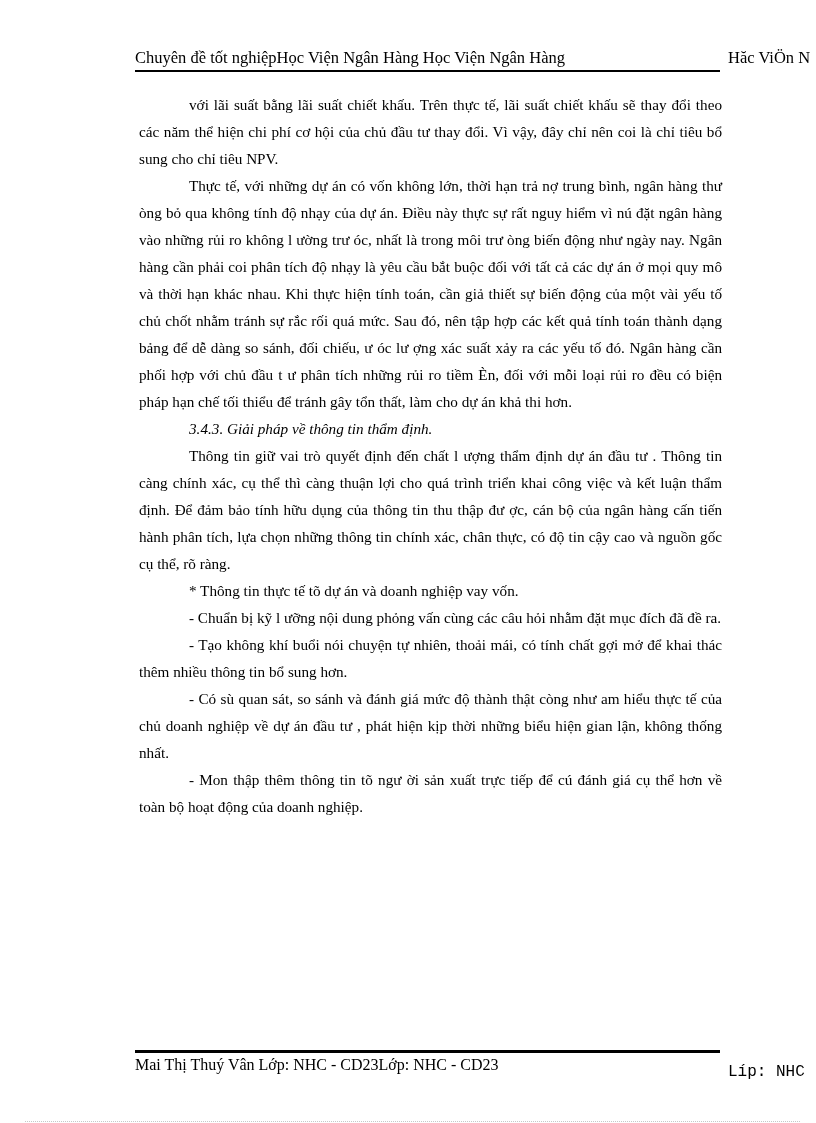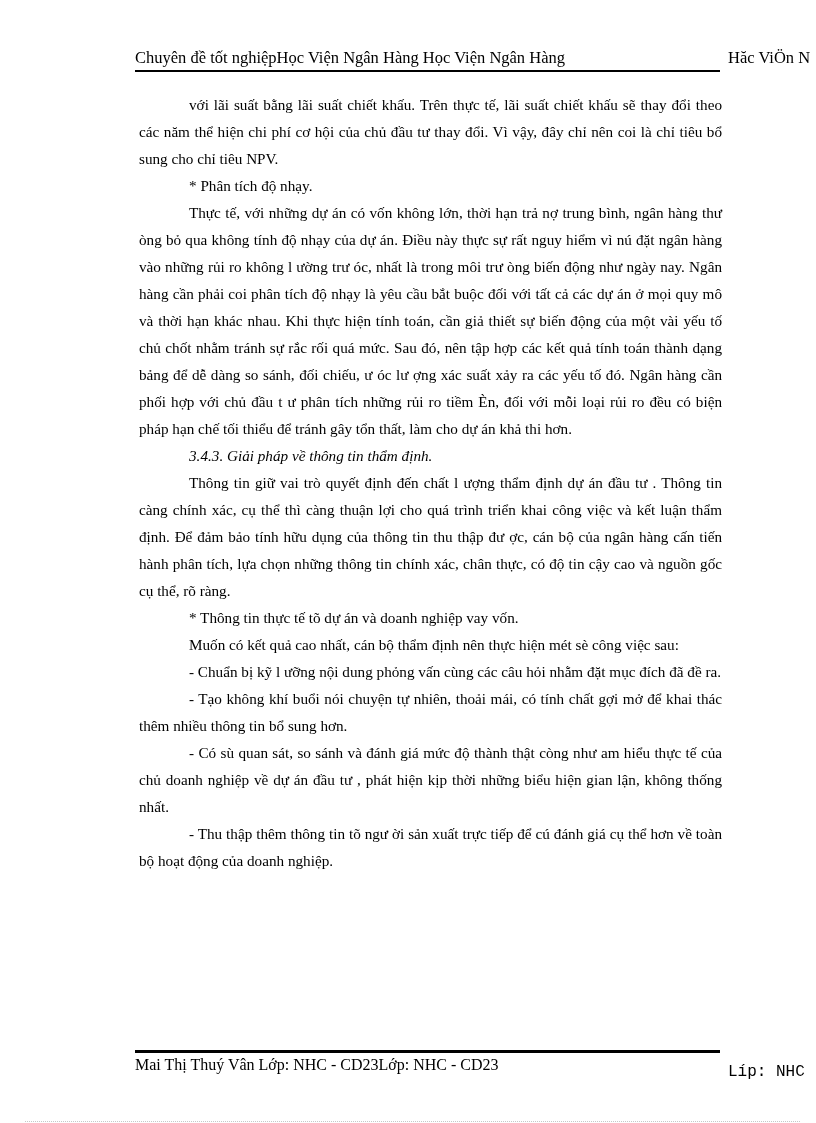--- a/index.html
+++ b/index.html
@@ -24,30 +24,28 @@
 <body>
 
 <div class="header">
   <span class="header-left">Chuyên đề tốt nghiệpHọc Viện Ngân Hàng Học Viện Ngân Hàng</span>
   <div class="header-rule"></div>
   <span class="header-right">Hăc ViÖn N</span>
 </div>
 
 <div class="body">
   <p class="indent">với lãi suất bằng lãi suất chiết khấu. Trên thực tế, lãi suất chiết khấu sẽ thay đổi theo các năm thể hiện chi phí cơ hội của chủ đầu tư  thay đổi. Vì vậy, đây chỉ nên coi là chỉ tiêu bổ sung cho chỉ tiêu NPV.</p>
-  <p class="indent">* Phân tích độ nhạy.</p>
   <p class="indent">Thực tế, với những dự án có vốn không lớn, thời hạn trả nợ trung bình, ngân hàng thư  òng bỏ qua không tính độ nhạy của dự án. Điều này thực sự rất nguy hiểm vì nú đặt ngân hàng vào những rủi ro không l  ường trư  óc, nhất là trong môi trư  òng biến động như  ngày nay. Ngân hàng cần phải coi phân tích độ nhạy là yêu cầu bắt buộc đối với tất cả các dự án ở mọi quy mô và thời hạn khác nhau. Khi thực hiện tính toán, cần giả thiết sự biến động của một vài yếu tố chủ chốt nhằm tránh sự rắc rối quá mức. Sau đó, nên tập hợp các kết quả tính toán thành dạng bảng để dễ dàng so sánh, đối chiếu, ư  óc lư  ợng xác suất xảy ra các yếu tố đó. Ngân hàng cần phối hợp với chủ đầu t  ư phân tích những rủi ro tiềm Èn, đối với mỗi loại rủi ro đều có biện pháp hạn chế tối thiểu để tránh gây tổn thất, làm cho dự án khả thi hơn.</p>
   <p class="heading">3.4.3. Giải pháp về thông tin thẩm định.</p>
   <p class="indent">Thông tin giữ vai trò quyết định đến chất l  ượng thẩm định dự án đầu tư  . Thông tin càng chính xác, cụ thể thì càng thuận lợi cho quá trình triển khai công việc và kết luận thẩm định. Để đảm bảo tính hữu dụng của thông tin thu thập đư  ợc, cán bộ của ngân hàng cấn tiến hành phân tích, lựa chọn những thông tin chính xác, chân thực, có độ tin cậy cao và nguồn gốc cụ thể, rõ ràng.</p>
   <p class="indent">* Thông tin thực tế tõ dự án và doanh nghiệp vay vốn.</p>
-  <p class="indent">Muốn có kết quả cao nhất, cán bộ thẩm định nên thực hiện mét sè công việc sau:</p>
   <p class="indent">- Chuẩn bị kỹ l  ưỡng nội dung phỏng vấn cùng các câu hỏi nhằm đặt mục đích đã đề ra.</p>
   <p class="indent">- Tạo không khí buổi nói chuyện tự nhiên, thoải mái, có tính chất gợi mở để khai thác thêm nhiều thông tin bổ sung hơn.</p>
   <p class="indent">- Có sù quan sát, so sánh và đánh giá mức độ thành thật còng như  am hiểu thực tế của chủ doanh nghiệp về dự án đầu tư  , phát hiện kịp thời những biểu hiện gian lận, không thống nhất.</p>
-  <p class="indent">- Thu thập thêm thông tin tõ ngư  ời sản xuất trực tiếp để cú đánh giá cụ thể hơn về toàn bộ hoạt động của doanh nghiệp.</p>
+  <p class="indent">- Mon thập thêm thông tin tõ ngư  ời sản xuất trực tiếp để cú đánh giá cụ thể hơn về toàn bộ hoạt động của doanh nghiệp.</p>
 </div>
 
 <div class="footer">
   <div class="footer-rule"></div>
   <span class="footer-left">Mai Thị Thuý Vân Lớp: NHC - CD23Lớp: NHC - CD23</span>
   <span class="footer-right">Líp: NHC -</span>
 </div>
 
 <div class="page-edge"></div>
 

